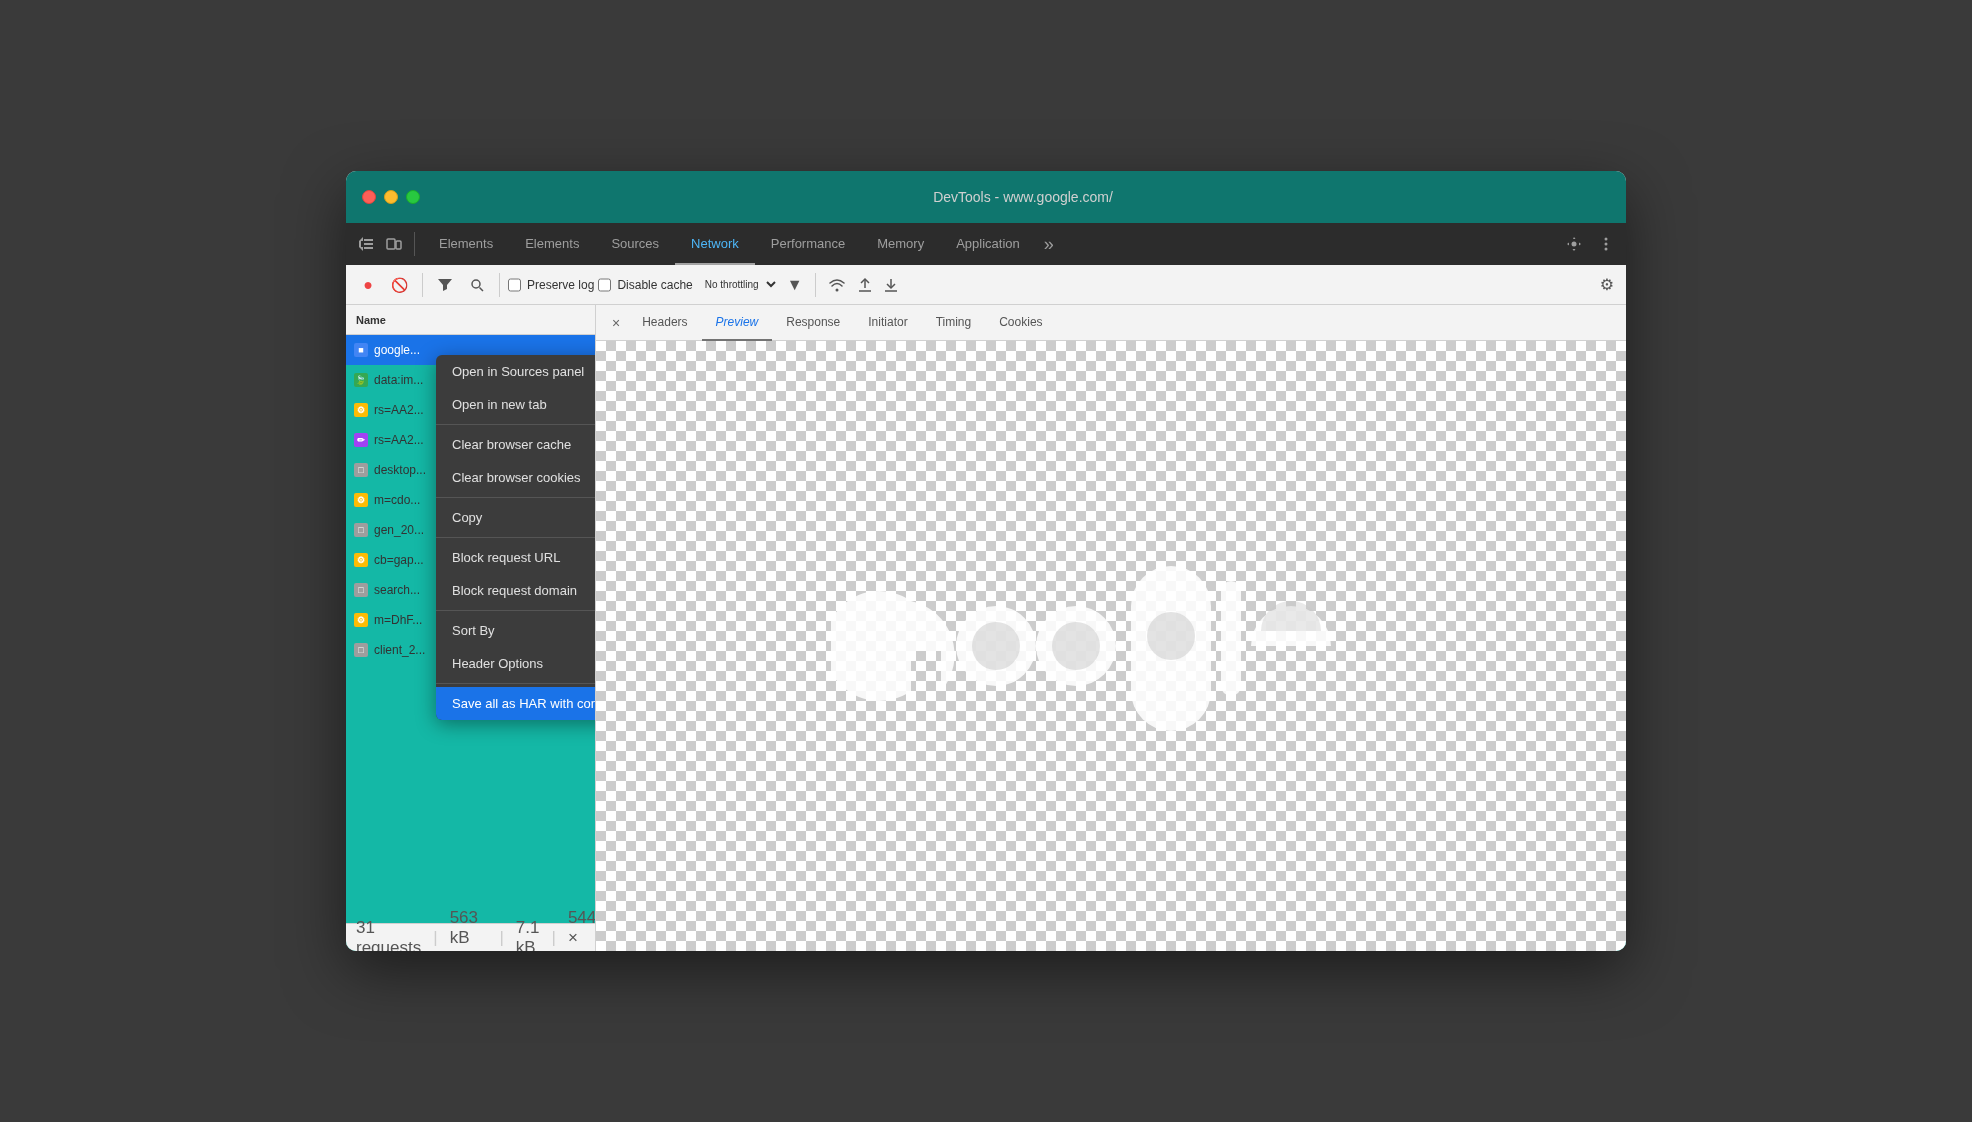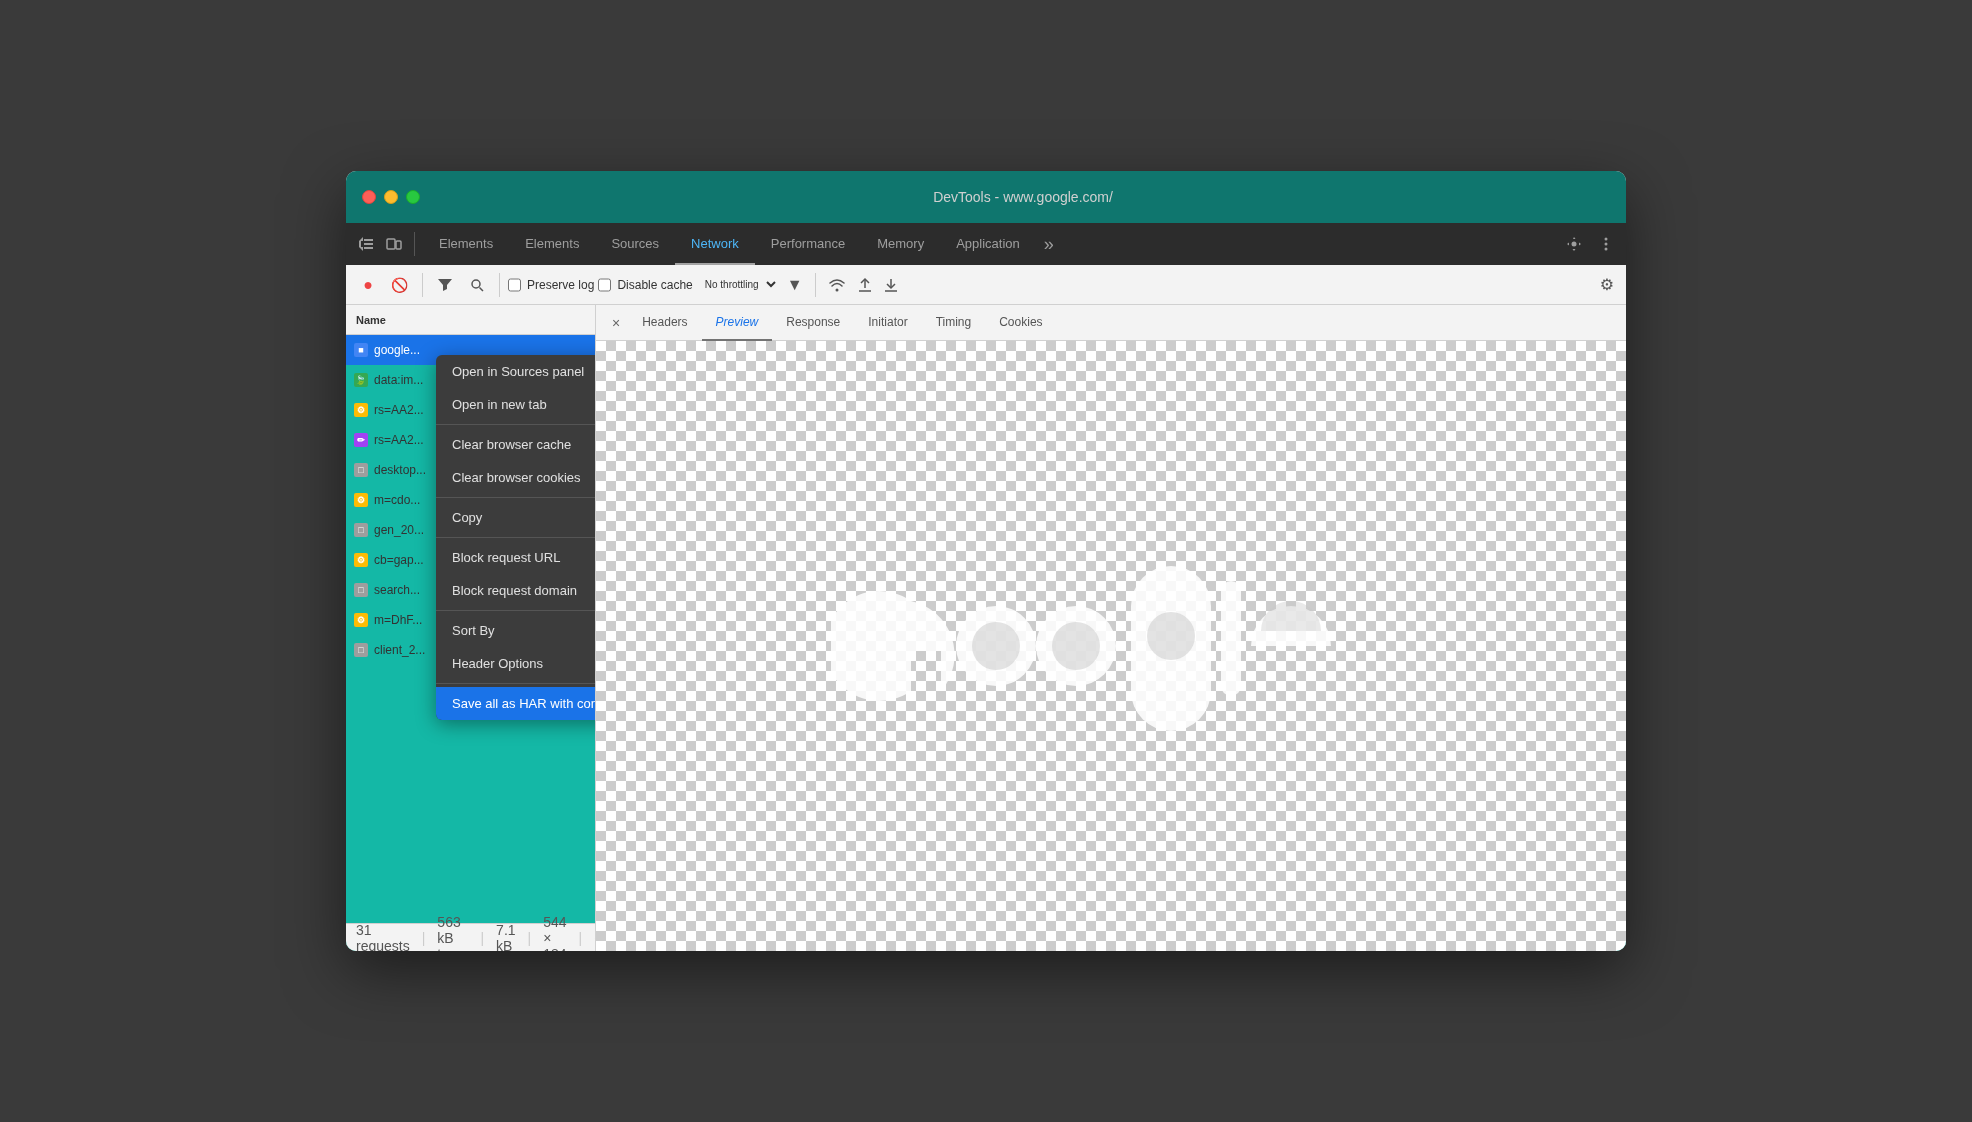--- a/index.html
+++ b/index.html
@@ -253,21 +253,21 @@
     }
 
     
     .status-bar {
       background: #f3f3f3;
       height: 28px;
       border-top: 1px solid #d0d0d0;
       display: flex;
       align-items: center;
       padding: 0 10px;
-      font-size: 14px;
+      font-size: 17px;
       color: #555;
       gap: 12px;
     }
     .status-divider { color: #ccc; }
 
     
     .right-panel {
       flex: 1;
       display: flex;
       flex-direction: column;

